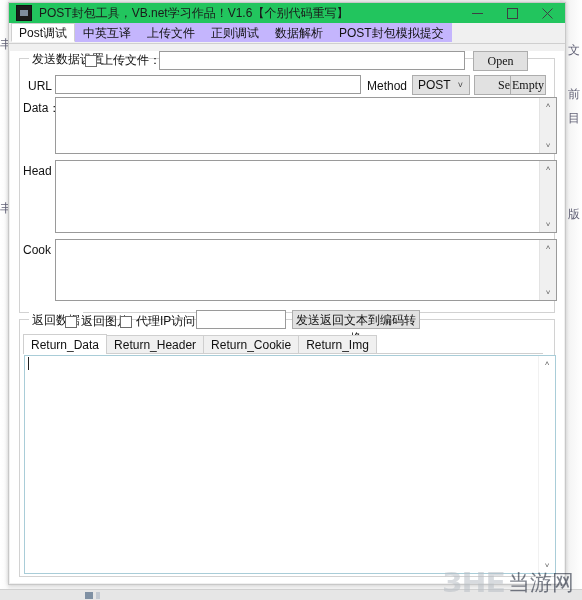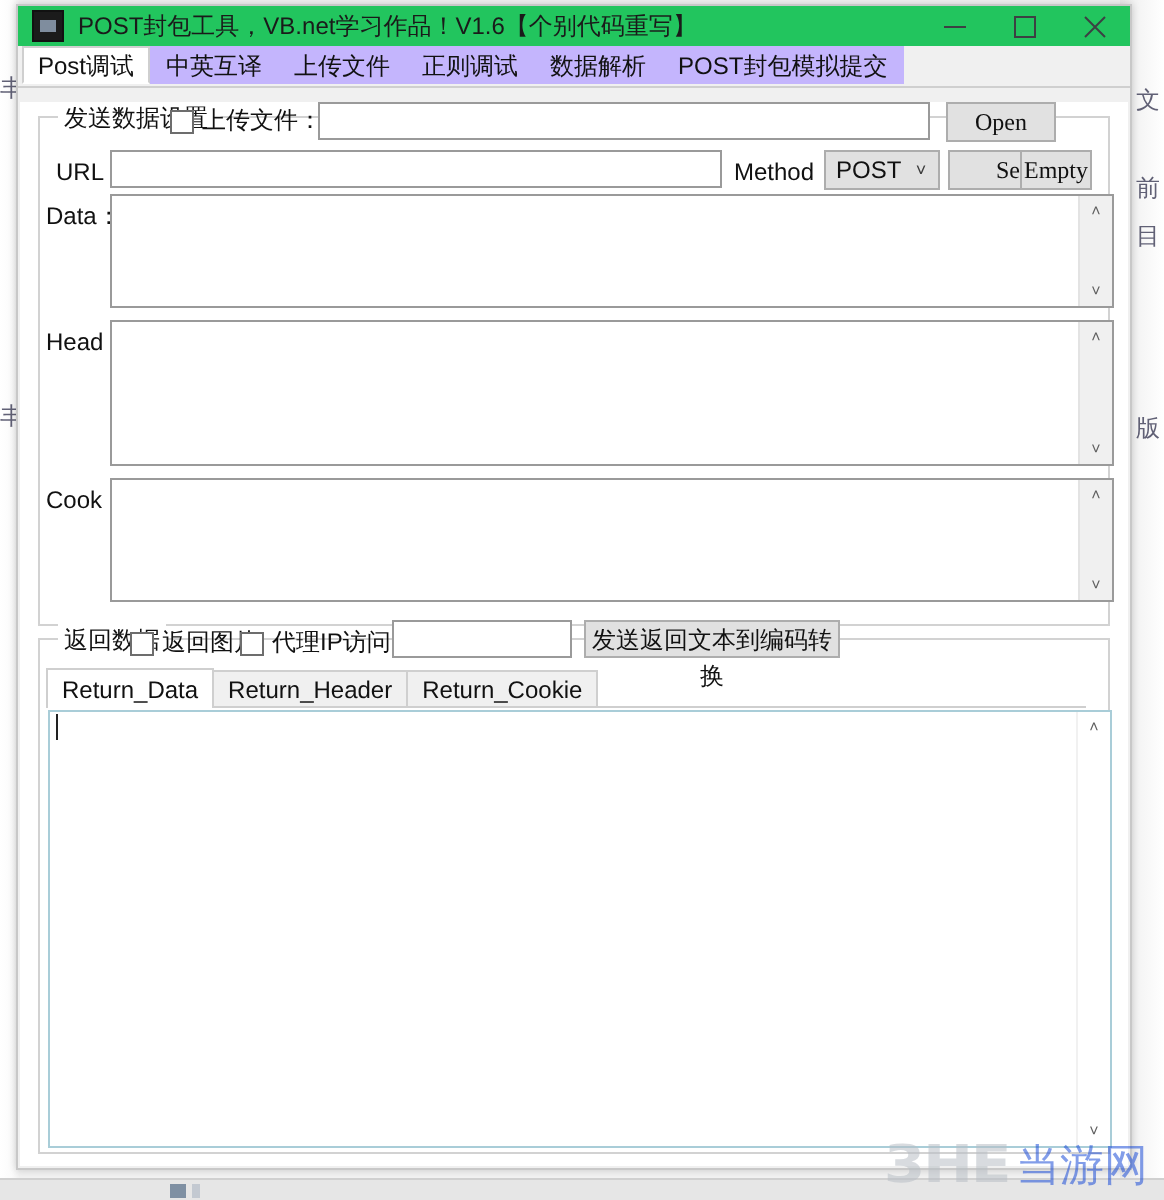--- a/index.html
+++ b/index.html
@@ -264,21 +264,21 @@
   .wm-logo {
     font-size: 26px;
     font-weight: bold;
     color: #b9bfc6;
     letter-spacing: -1px;
     font-family: "DejaVu Sans", sans-serif;
     transform: scaleX(1.15);
   }
   .wm-text {
     font-size: 22px;
-    color: #1d4ed8;
+    color: #0f172a;
     margin-left: 7px;
     font-family: "DejaVu Sans", sans-serif;
   }
   .bottom-bar {
     position:absolute;
     left:0; bottom:0; width:582px; height:10px;
     background:#e6e6e6;
     border-top:1px solid #d0d0d0;
   }
   .taskbtn{
@@ -399,20 +399,21 @@
         <span class="cbox"></span>
         <span>代理IP访问：</span>
       </div>
       <input class="textbox" style="left: 186px; top: 259px; width: 90px; height: 19px;" value="">
       <div class="btn" style="left:282px; top:259px; width:128px; height:19px; line-height:18px; background:#e1e1e1;">发送返回文本到编码转换</div>
 
       <div class="rtabstrip" style="left:13px; top:283px;">
         <div class="rtab active">Return_Data</div>
         <div class="rtab">Return_Header</div>
         <div class="rtab">Return_Cookie</div>
+        <div class="rtab">Return_Img</div>
       </div>
       <div class="rtab-underline" style="left:13px; top:302px; width:520px;"></div>
 
       <div class="marea focused" style="left:14px; top:304px; width:532px; height:219px;">
         <div class="inner"><span class="caret"></span><span></span></div>
         <div class="vscroll">
           <span class="arr">˄</span>
           <span class="arr">˅</span>
         </div>
       </div>

